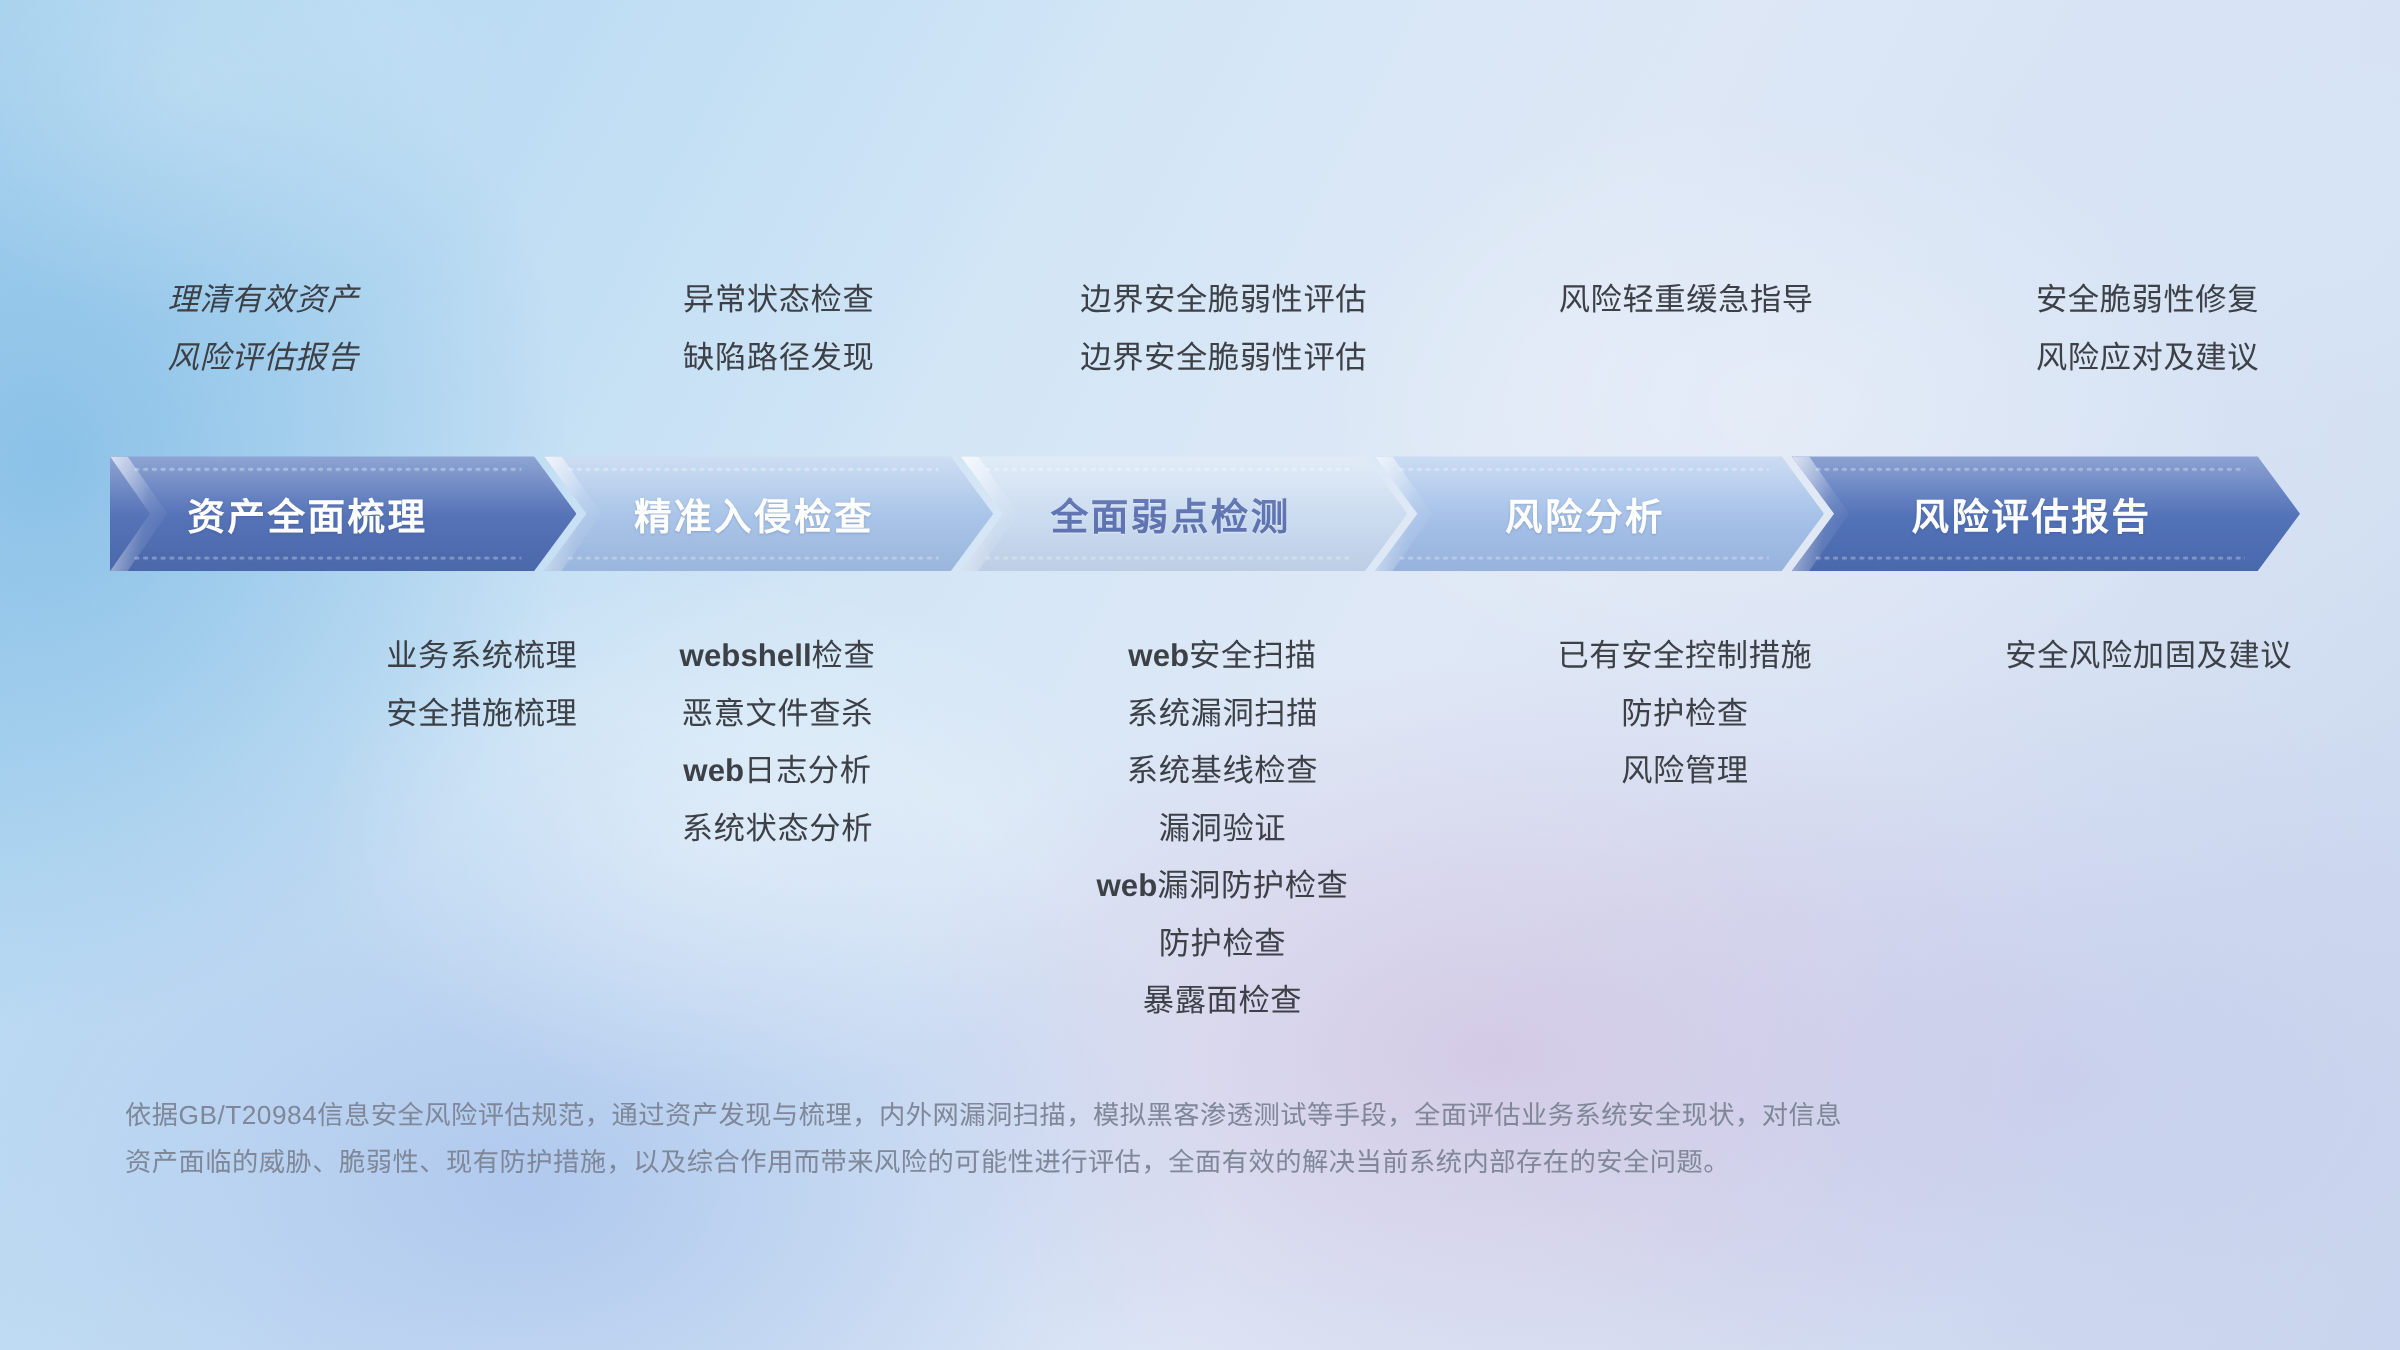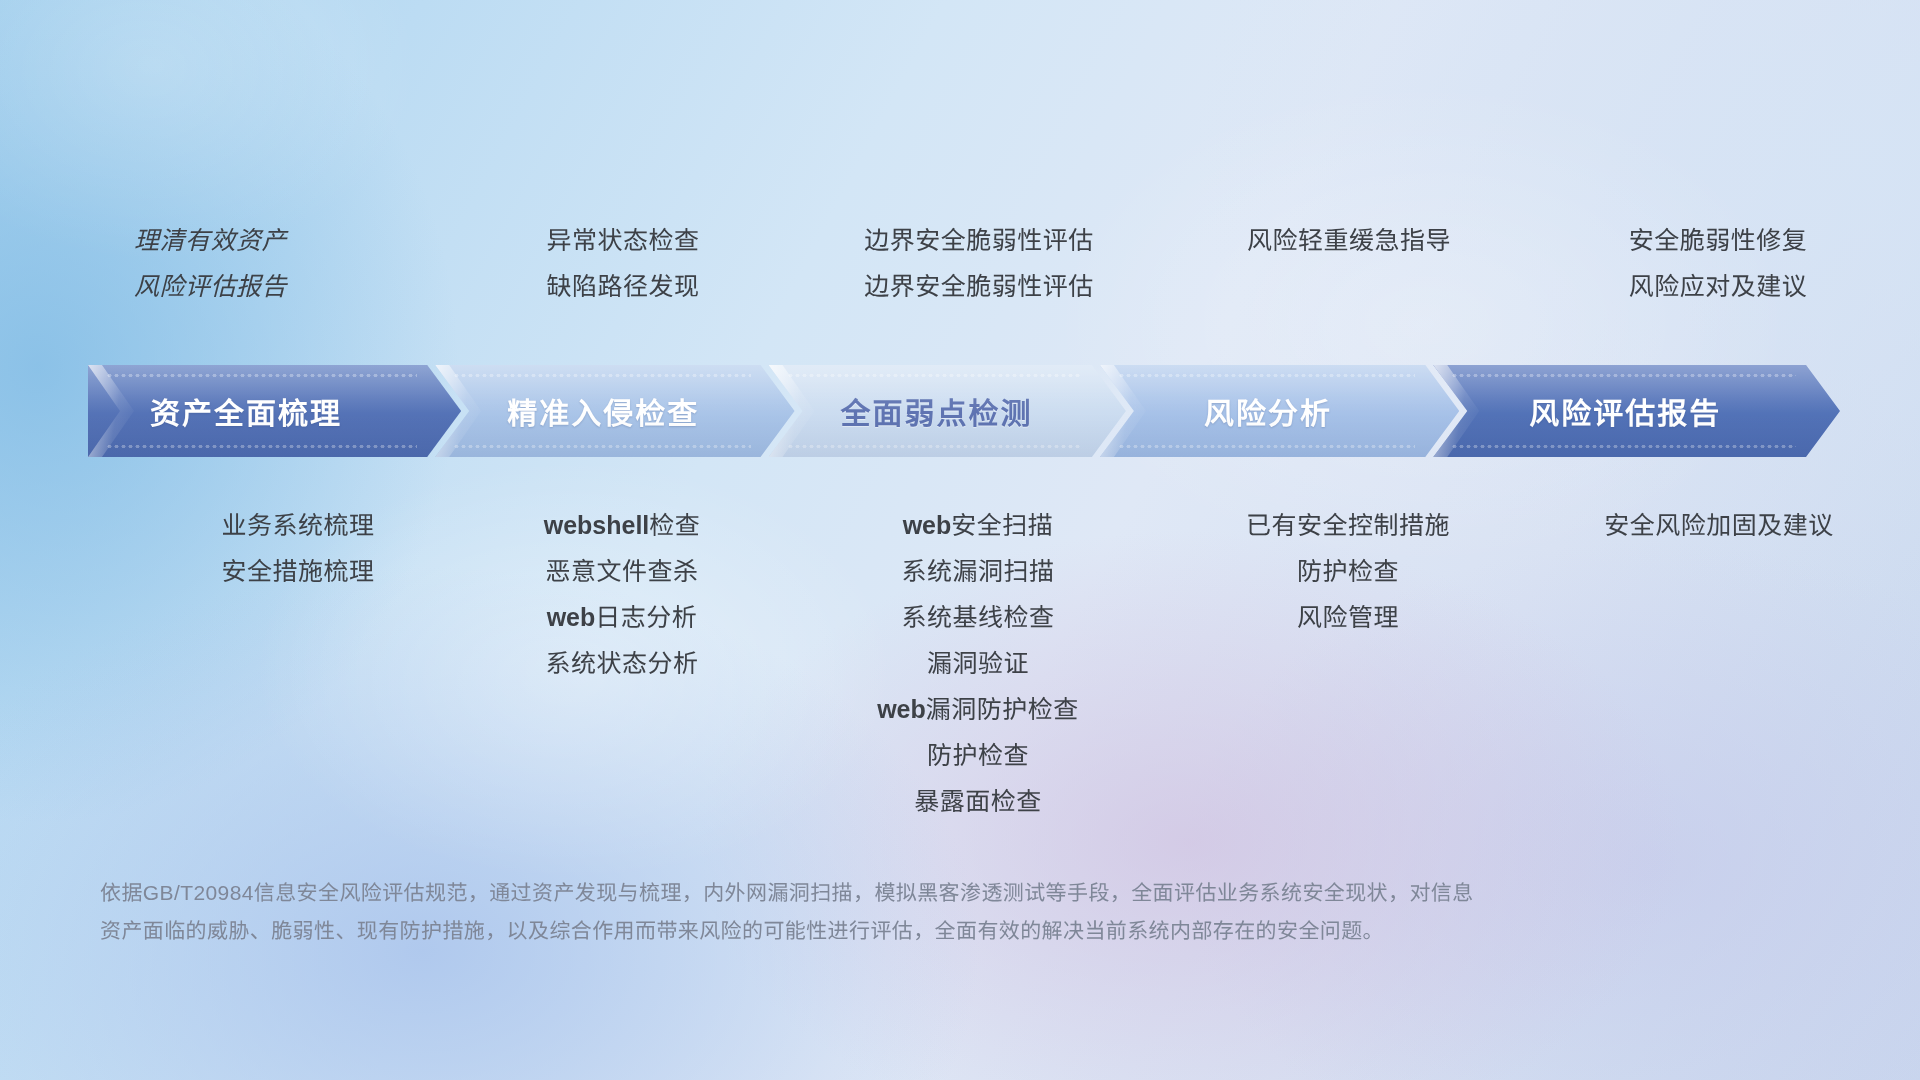--- a/index.html
+++ b/index.html
@@ -112,21 +112,21 @@
     position:absolute; left:18px; top:8px; right:44px; height:5px; pointer-events:none;
     background-image:radial-gradient(rgba(255,255,255,.55) 40%, transparent 41%);
     background-size:7px 5px;
     opacity:.55;
   }
   .chev .dots.b{ top:auto; bottom:8px; }
 
   
   #bottom-row { top:510px; align-items:flex-start; }
   .bot-col { display:flex; flex-direction:column; gap:16px; }
-  .bot-col.c1 { align-items:center; padding-left:38px; }
+  .bot-col.c1 { align-items:flex-end; padding-left:38px; }
   .bot-col.c2 { align-items:center; padding-right:28px; }
   .bot-col.c3 { align-items:center; padding-right:12px; }
   .bot-col.c4 { align-items:center; padding-left:4px; }
   .bot-col.c5 { align-items:center; padding-left:8px; }
   .item {
     font-size:25px; line-height:1.2;
     color:#3d4147; letter-spacing:.5px; white-space:nowrap;
   }
   .item b { font-weight:bold; letter-spacing:0; }
 

